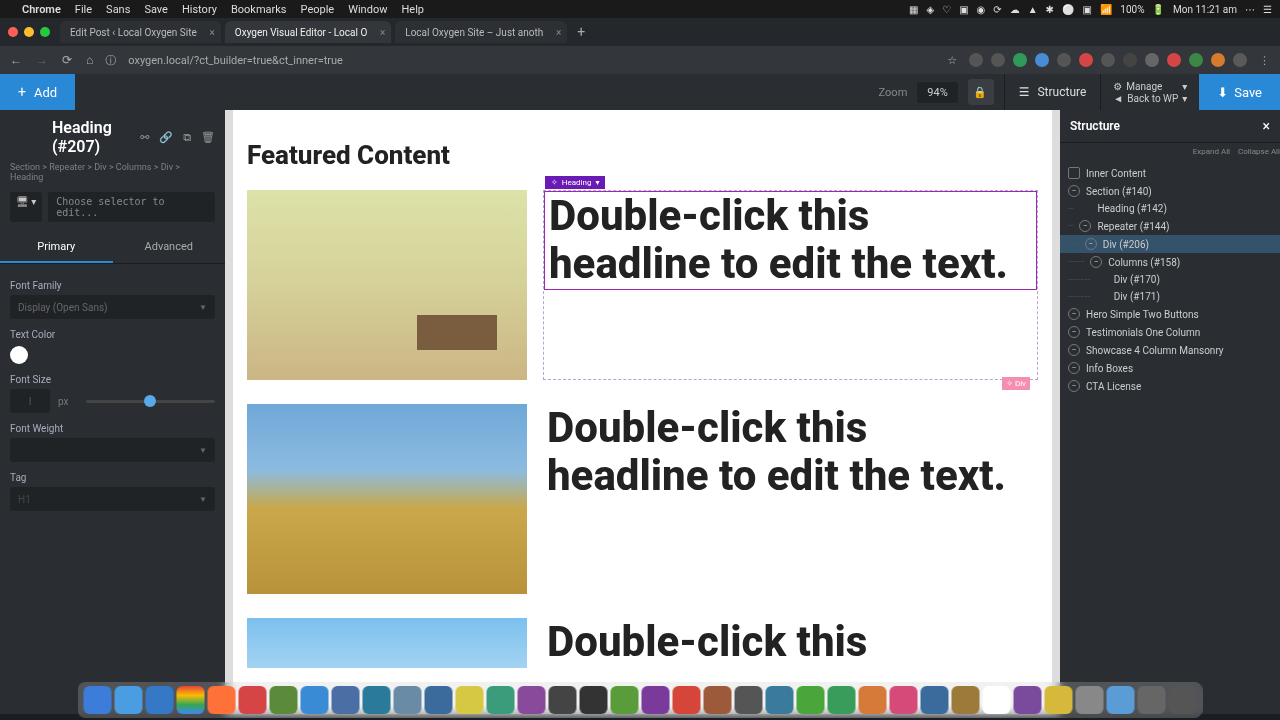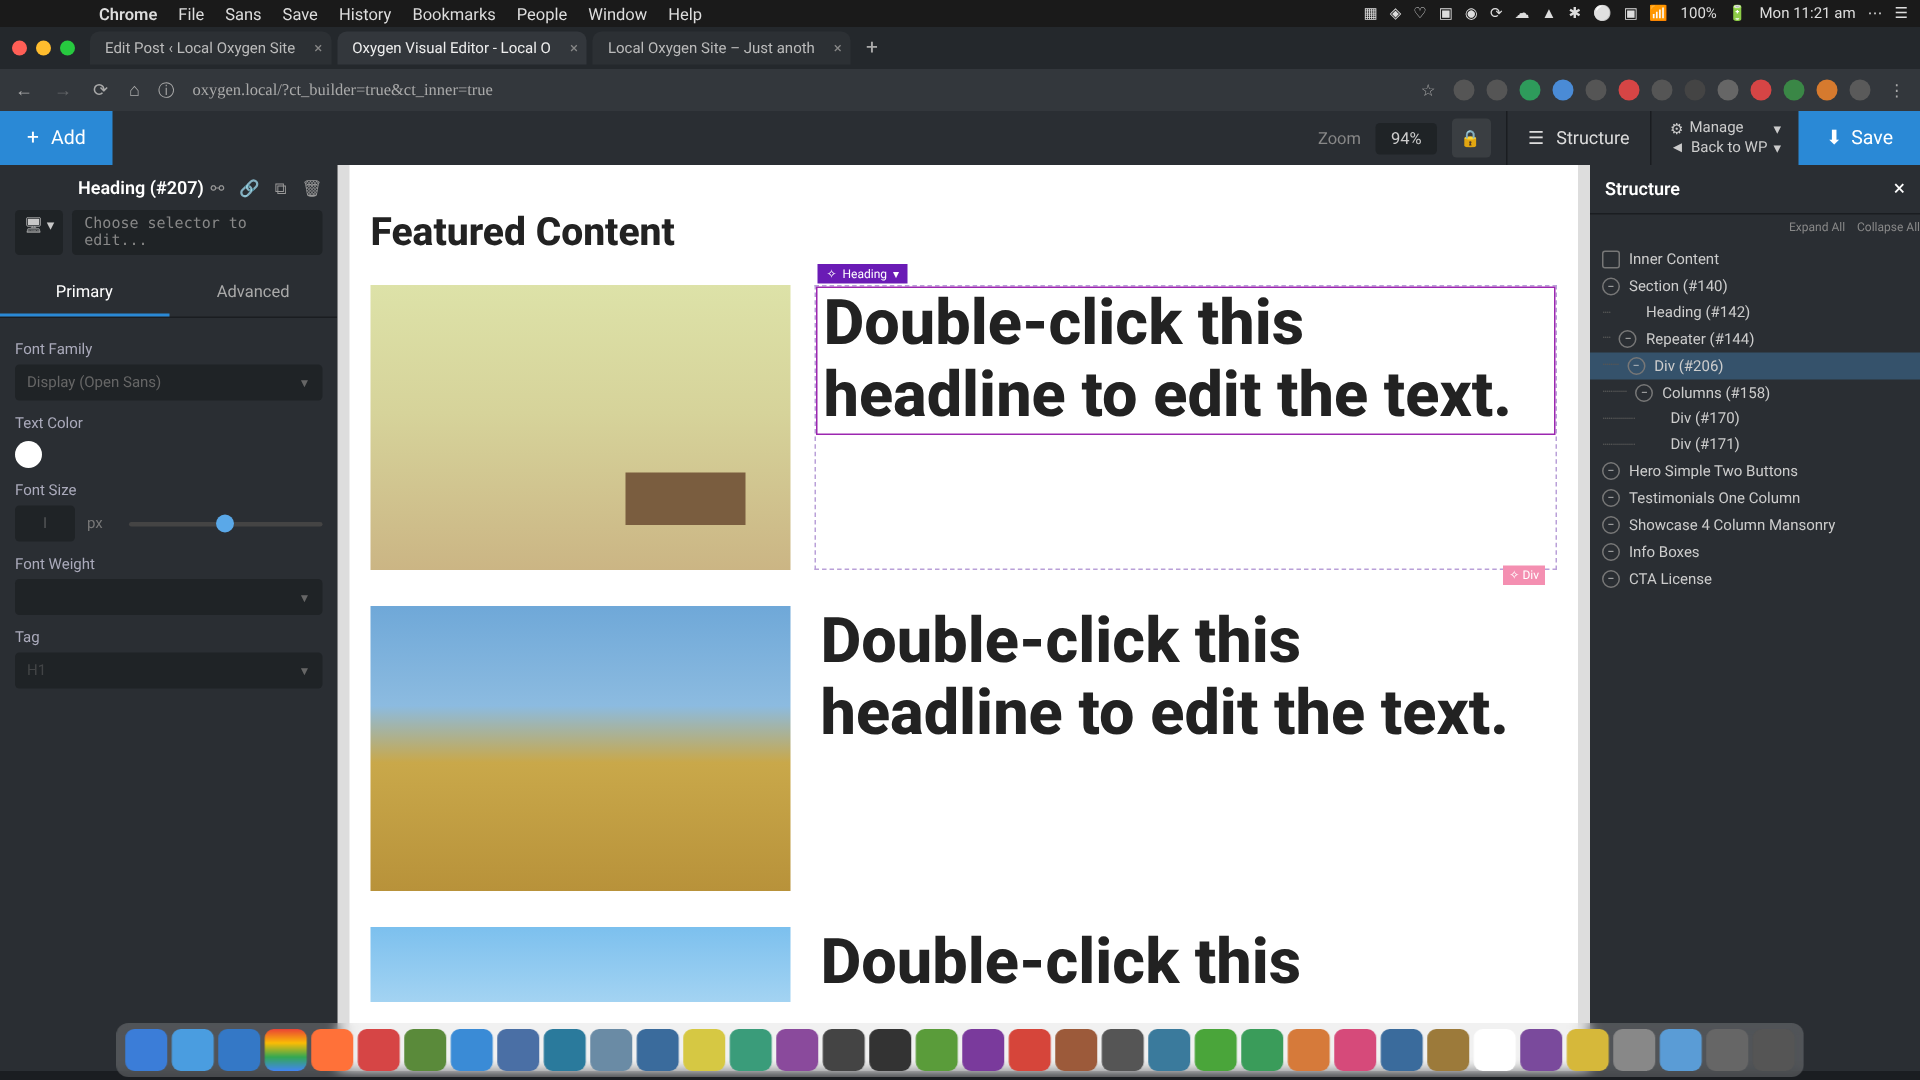--- a/index.html
+++ b/index.html
@@ -1,58 +1,58 @@
 <!DOCTYPE html>
 <html><head>
 <meta charset="utf-8">
 <style>
 * { margin: 0; padding: 0; box-sizing: border-box; font-family: -apple-system, BlinkMacSystemFont, "Segoe UI", Roboto, sans-serif; }
 body { width: 1280px; height: 720px; overflow: hidden; background: #1a1d21; color: #c8c8c8; font-size: 11px; }
 
 
 .mac-menubar { height: 18px; background: #1a1a1a; display: flex; align-items: center; padding: 0 8px; color: #ddd; font-size: 11px; gap: 14px; }
 .mac-menubar .apple { font-size: 12px; }
-.mac-menubar .app-name { font-weight: 600; margin-left: 44px; }
+.mac-menubar .app-name { font-weight: 600; }
 .mac-menubar .spacer { flex: 1; }
 .mac-menubar .status { display: flex; gap: 8px; align-items: center; }
 .mac-menubar .status span { font-size: 10px; }
 
 
 .chrome-tabs { height: 28px; background: #24282c; display: flex; align-items: center; padding-left: 8px; }
 .traffic { display: flex; gap: 6px; margin-right: 10px; }
 .traffic span { width: 10px; height: 10px; border-radius: 50%; display: block; }
 .tl-red { background: #ff5f56; } .tl-yel { background: #ffbd2e; } .tl-grn { background: #27c93f; }
 .tab { height: 22px; background: #2c3034; border-radius: 6px 6px 0 0; padding: 0 24px 0 10px; display: flex; align-items: center; font-size: 10px; color: #bbb; margin-right: 4px; position: relative; max-width: 175px; overflow: hidden; white-space: nowrap; }
 .tab.active { background: #33373c; color: #eee; }
 .tab .close { position: absolute; right: 6px; font-size: 10px; color: #888; }
 .tab-add { width: 20px; text-align: center; color: #aaa; font-size: 14px; }
 .chrome-url { height: 28px; background: #33373c; display: flex; align-items: center; padding: 0 10px; gap: 12px; color: #aaa; font-size: 11px; }
 .chrome-url .nav-icons { display: flex; gap: 14px; font-size: 12px; }
-.chrome-url .url { flex: 1; font-family: Liberation Serif, serif; }
+.chrome-url .url { flex: 1; }
 .chrome-url .ext { display: flex; gap: 8px; }
 .chrome-url .ext span { width: 14px; height: 14px; border-radius: 50%; display: inline-block; }
 
 
 .app-header { height: 36px; background: #2a2e33; display: flex; align-items: center; }
 .add-btn { background: #2a89d6; color: #fff; height: 36px; padding: 0 18px; display: flex; align-items: center; gap: 8px; font-size: 13px; }
 .add-btn .plus { font-size: 14px; }
 .app-header .spacer { flex: 1; }
 .zoom { display: flex; align-items: center; gap: 10px; color: #888; font-size: 11px; padding-right: 10px; }
 .zoom .pct { background: #1f2326; padding: 4px 10px; border-radius: 3px; color: #ccc; }
 .zoom .lock { background: #3a3e42; width: 26px; height: 26px; border-radius: 3px; display: flex; align-items: center; justify-content: center; }
 .structure-btn { display: flex; align-items: center; gap: 8px; padding: 0 14px; height: 36px; color: #ddd; font-size: 12px; border-left: 1px solid #1a1d21; }
 .manage-col { display: flex; flex-direction: column; justify-content: center; padding: 0 12px; border-left: 1px solid #1a1d21; height: 36px; gap: 1px; }
 .manage-col div { font-size: 10px; color: #ccc; display: flex; align-items: center; gap: 4px; }
 .save-btn { background: #2a89d6; color: #fff; height: 36px; padding: 0 18px; display: flex; align-items: center; gap: 6px; font-size: 13px; }
 
 
 .main { display: flex; height: 604px; }
 .left-panel { width: 225px; background: #2a2e33; display: flex; flex-direction: column; }
 .panel-header { padding: 8px 10px 4px; display: flex; align-items: center; justify-content: space-between; }
-.panel-header .title { color: #fff; font-size: 12px; font-weight: 600; padding-left: 42px; }
+.panel-header .title { color: #fff; font-size: 16px; font-weight: 600; padding-left: 42px; }
 .panel-header .icons { display: flex; gap: 10px; color: #999; font-size: 11px; }
 .breadcrumb { padding: 2px 10px 6px; font-size: 9px; color: #7a8088; }
 .selector-row { display: flex; gap: 6px; padding: 4px 10px; }
 .selector-row .sel-a { background: #1f2326; padding: 4px 6px; border-radius: 3px; font-size: 10px; }
 .selector-row .sel-b { background: #1f2326; padding: 4px 8px; border-radius: 3px; font-size: 10px; flex: 1; color: #888; font-family: monospace; }
 .tabs-row { display: flex; margin-top: 6px; border-bottom: 1px solid #1a1d21; }
 .tabs-row div { flex: 1; text-align: center; padding: 8px 0; font-size: 11px; color: #aaa; }
 .tabs-row div.active { color: #fff; border-bottom: 2px solid #2a89d6; }
 .controls { padding: 10px; display: flex; flex-direction: column; gap: 4px; }
 .ctrl-label { font-size: 10px; color: #aab; margin-top: 6px; }
@@ -222,20 +222,21 @@
   <div class="left-panel">
     <div class="panel-header">
       <span class="title">Heading (#207)</span>
       <div class="icons">
         <span>⚯</span>
         <span>🔗</span>
         <span>⧉</span>
         <span>🗑</span>
       </div>
     </div>
+    <div class="breadcrumb">Section &gt; Repeater &gt; Div &gt; Columns &gt; Div &gt; Heading</div>
     <div class="selector-row">
       <div class="sel-a">🖥 ▾</div>
       <div class="sel-b">Choose selector to edit...</div>
     </div>
     <div class="tabs-row">
       <div class="active">Primary</div>
       <div>Advanced</div>
     </div>
     <div class="controls">
       <div class="ctrl-label">Font Family</div>

